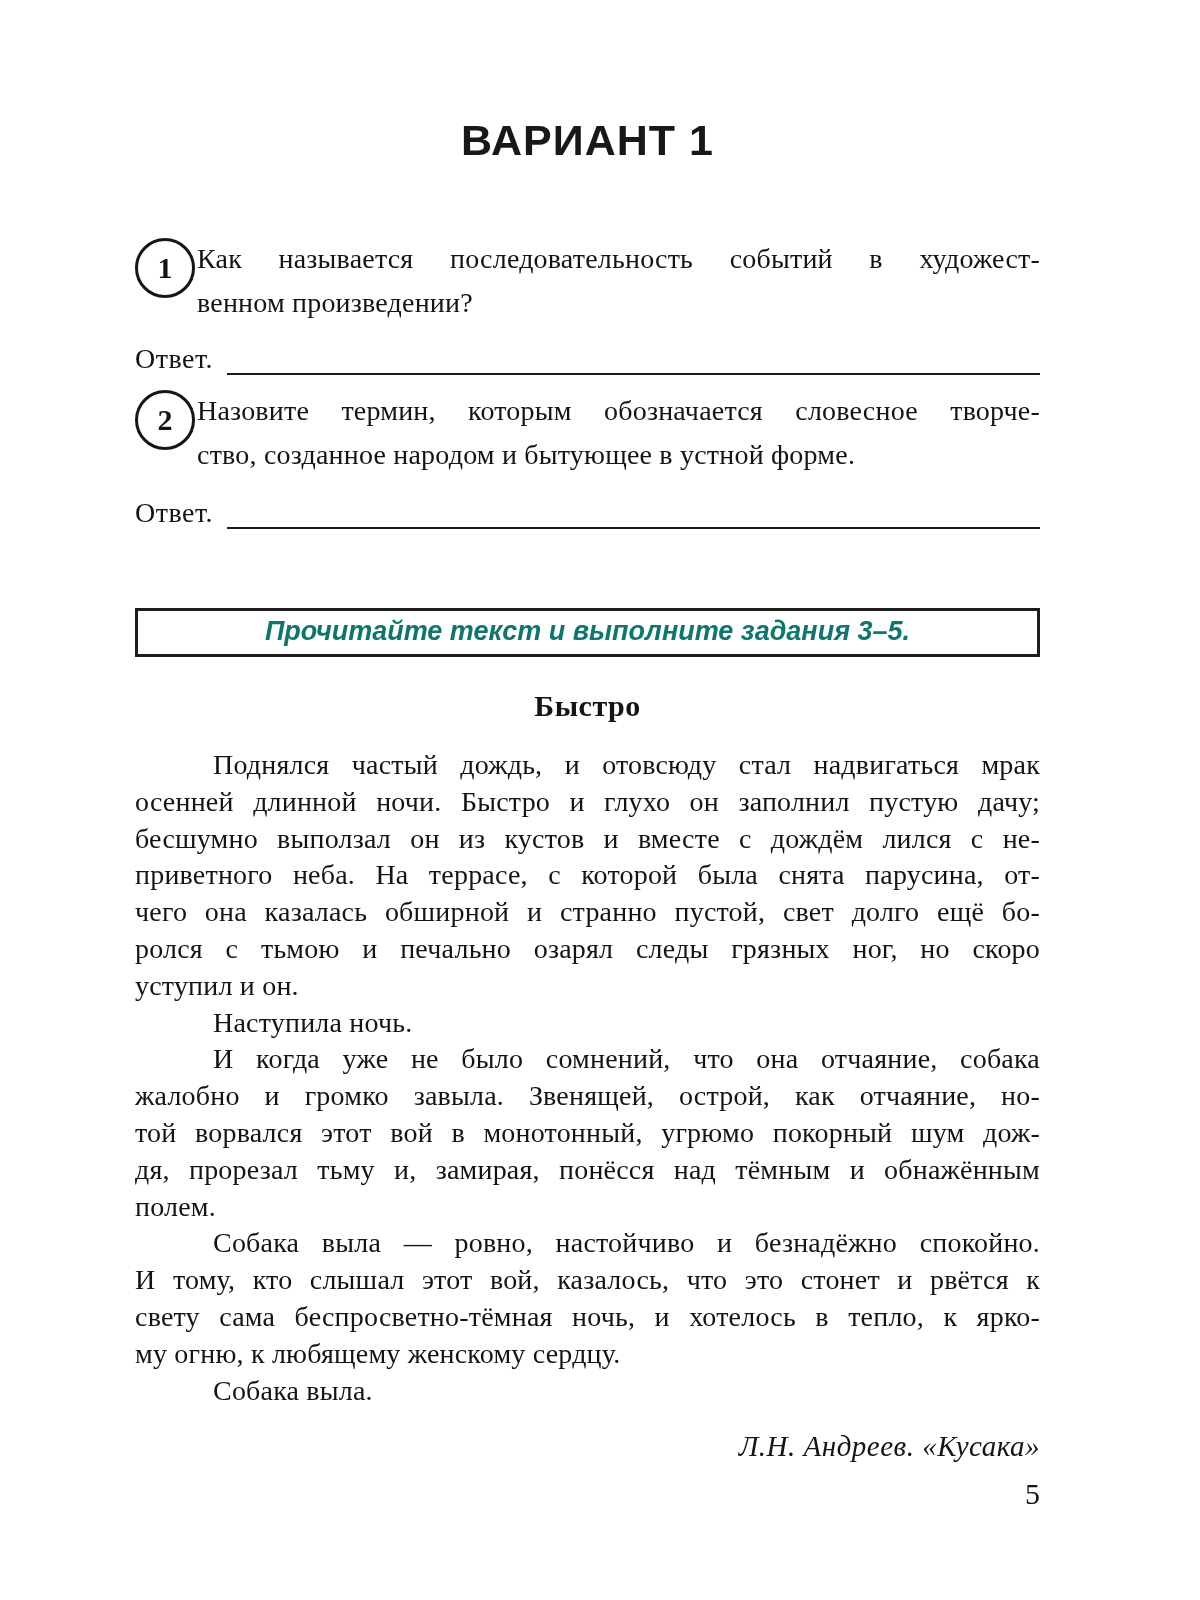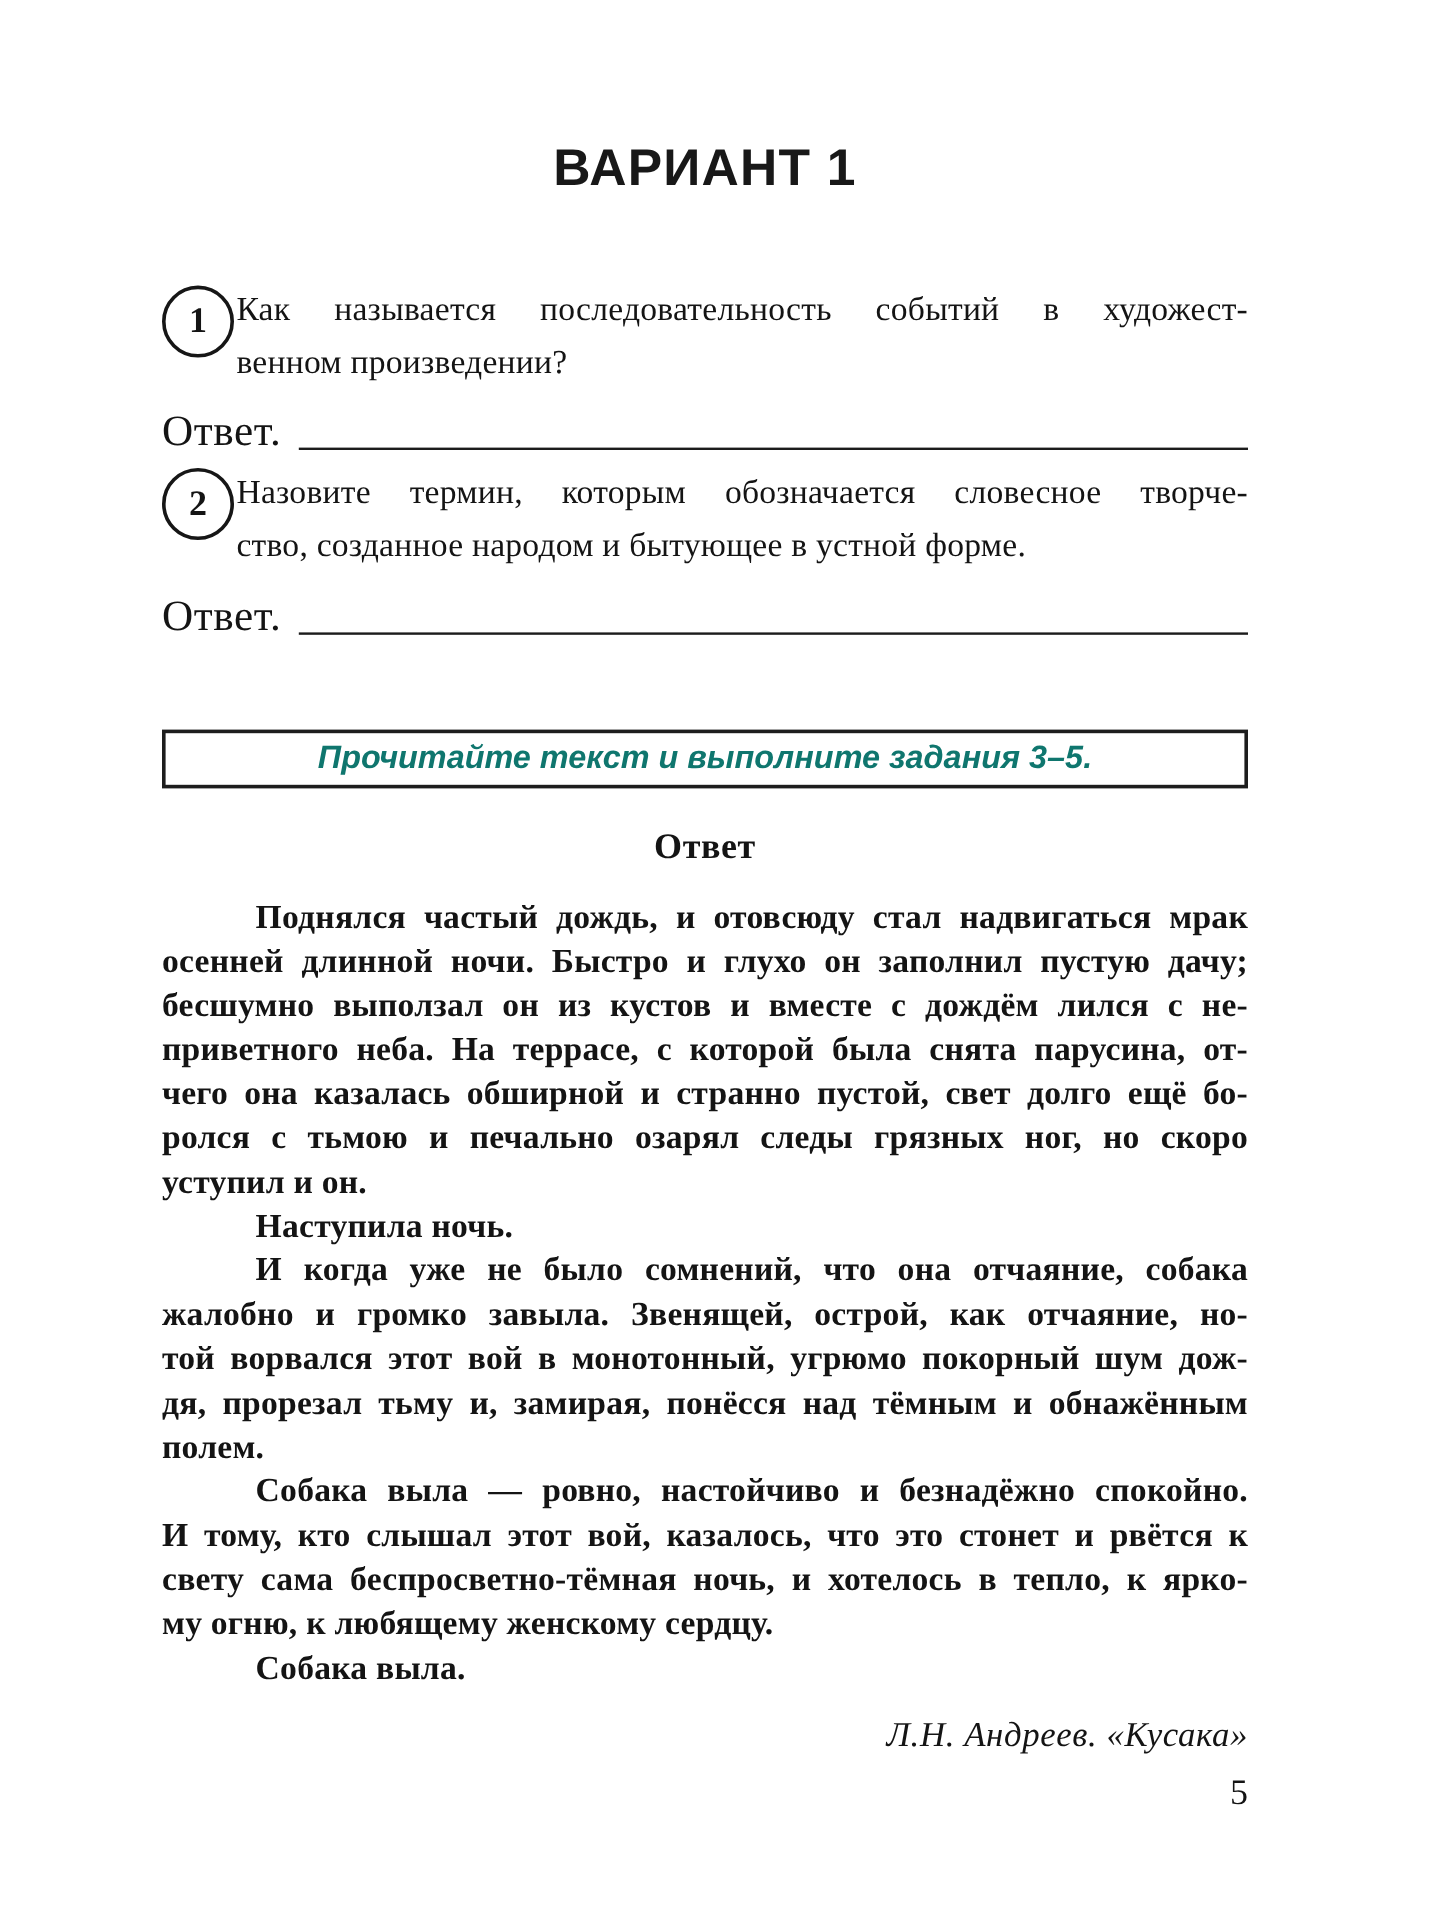--- a/index.html
+++ b/index.html
@@ -61,21 +61,21 @@
   }
   .qline { text-align: left; }
   .qline.j {
     text-align: justify;
     text-align-last: justify;
   }
   .answer-row {
     display: flex;
     align-items: flex-end;
     height: 36px;
-    font-size: 36px;
+    font-size: 28px;
     line-height: 36px;
     justify-content: center;
   }
   .answer-row.a1 { margin-top: 16px; }
   .answer-row.a2 { margin-top: 18px; }
   .answer-label { letter-spacing: 0.5px; }
   .answer-line {
     flex: 1;
     margin-left: 14px;
     margin-bottom: 2px;
@@ -102,21 +102,21 @@
     font-weight: bold;
     line-height: 38px;
     letter-spacing: 0.5px;
   }
   .passage {
     margin-top: 22px;
     font-size: 28px;
     line-height: 36.8px;
     letter-spacing: 0.2px;
   }
-  .tline { text-align: left; font-weight: bold; }
+  .tline { text-align: left; }
   .tline.j {
     text-align: justify;
     text-align-last: justify;
   }
   .tline.first { text-indent: 78px; }
   .attribution {
     margin-top: 19px;
     text-align: right;
     font-style: italic;
     font-size: 29px;
@@ -162,21 +162,21 @@
 
     <div class="answer-row a2">
       <span class="answer-label">Ответ.</span>
       <div class="answer-line"></div>
     </div>
 
     <div class="instruction-box">
       <span>Прочитайте текст и выполните задания 3–5.</span>
     </div>
 
-    <div class="text-heading">Ответ</div>
+    <div class="text-heading">Быстро</div>
 
     <div class="passage">
       <div class="tline first j">Поднялся частый дождь, и отовсюду стал надвигаться мрак</div>
       <div class="tline j">осенней длинной ночи. Быстро и глухо он заполнил пустую дачу;</div>
       <div class="tline j">бесшумно выползал он из кустов и вместе с дождём лился с не-</div>
       <div class="tline j">приветного неба. На террасе, с которой была снята парусина, от-</div>
       <div class="tline j">чего она казалась обширной и странно пустой, свет долго ещё бо-</div>
       <div class="tline j">ролся с тьмою и печально озарял следы грязных ног, но скоро</div>
       <div class="tline">уступил и он.</div>
       <div class="tline first">Наступила ночь.</div>

